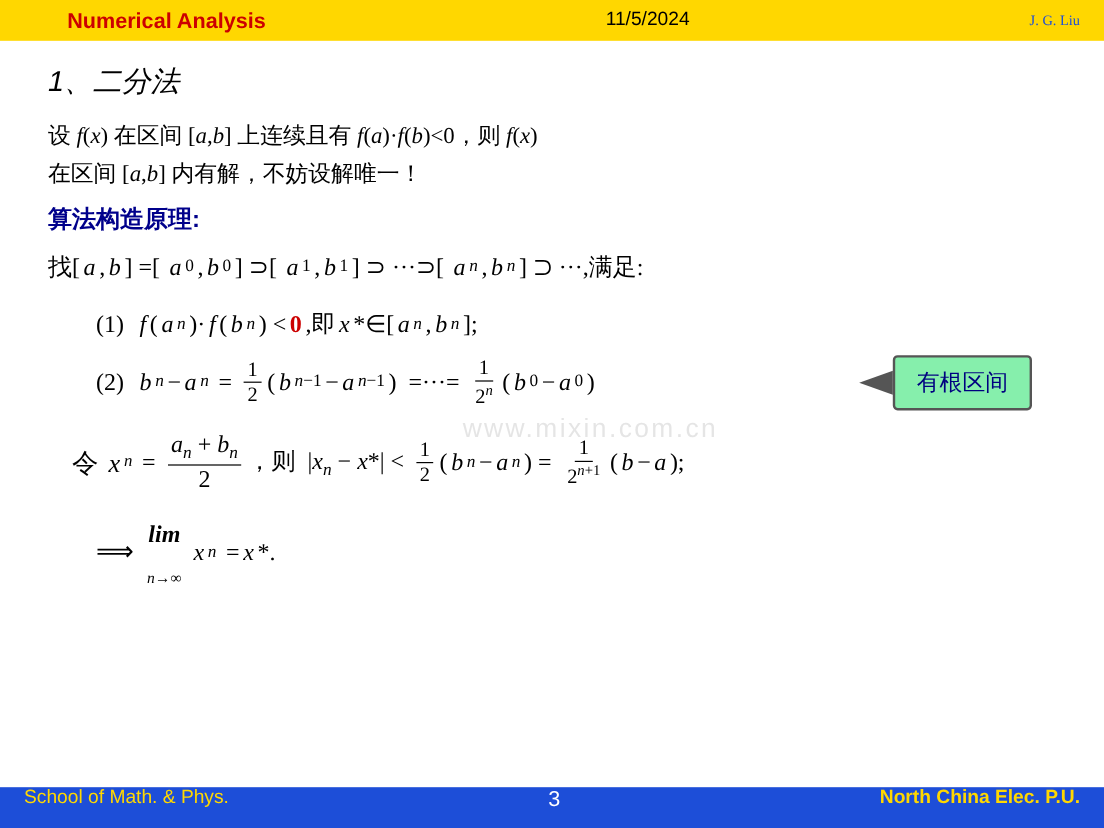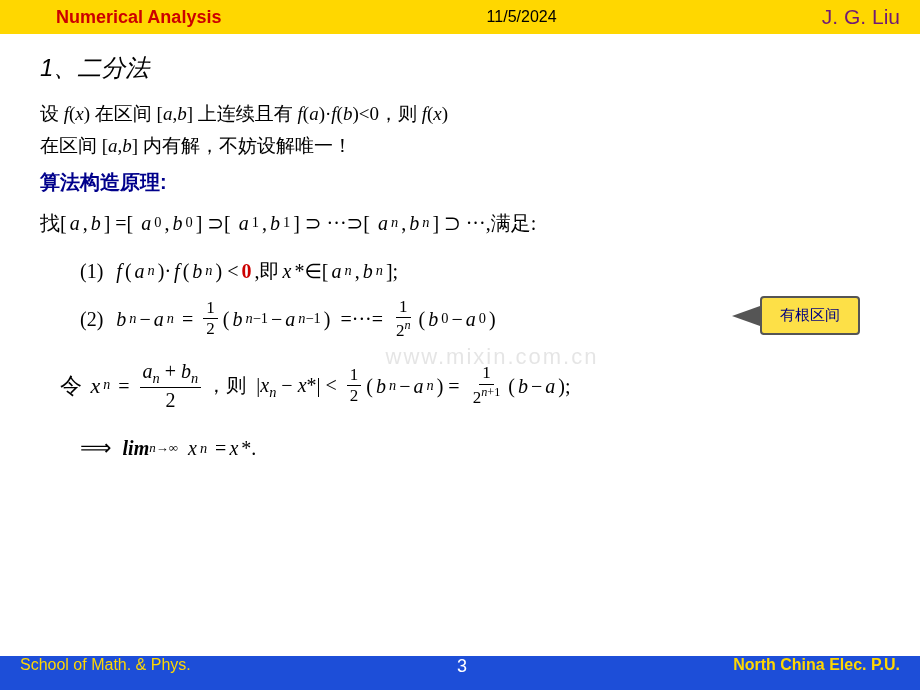--- a/index.html
+++ b/index.html
@@ -28,23 +28,23 @@
       font-weight: bold;
       font-family: Arial, sans-serif;
       margin-left: 36px;
     }
     #header .date {
       color: #000;
       font-size: 16px;
       font-family: Arial, sans-serif;
     }
     #header .author {
-      color: #701a75;
-      font-size: 21px;
-      font-family: Liberation Sans, sans-serif;
+      color: #1d4ed8;
+      font-size: 12px;
+      font-family: Liberation Serif, serif;
     }
 
     
     #footer {
       background: #1d4ed8;
       width: 100%;
       height: 34px;
       position: absolute;
       bottom: 0;
       left: 0;
@@ -155,25 +155,25 @@
 
     
     sub { font-size: 0.72em; }
     sup { font-size: 0.72em; }
 
     
     .callout {
       position: absolute;
       right: 60px;
       top: 262px;
-      background: #fde047;
+      background: #86efac;
       border: 2px solid #555;
       border-radius: 4px;
       padding: 8px 18px;
-      font-size: 15px;
+      font-size: 19px;
       color: #000080;
       font-family: "SimHei", "Microsoft YaHei", sans-serif;
       text-align: center;
     }
     .callout::before {
       content: '';
       position: absolute;
       left: -30px;
       top: 50%;
       transform: translateY(-50%);
@@ -214,21 +214,21 @@
       padding-left: 20px;
       line-height: 2.6;
       display: flex;
       align-items: center;
       flex-wrap: wrap;
       gap: 3px;
     }
 
     .lim-block {
       display: inline-flex;
-      flex-direction: row;
+      flex-direction: column;
       align-items: center;
       vertical-align: middle;
       margin: 0 2px;
     }
     .lim-block .lim-main { font-size: 1em; font-style: italic; font-weight: bold; }
     .lim-block .lim-sub { font-size: 0.65em; }
 
     .implies {
       font-size: 22px;
       margin-right: 6px;

